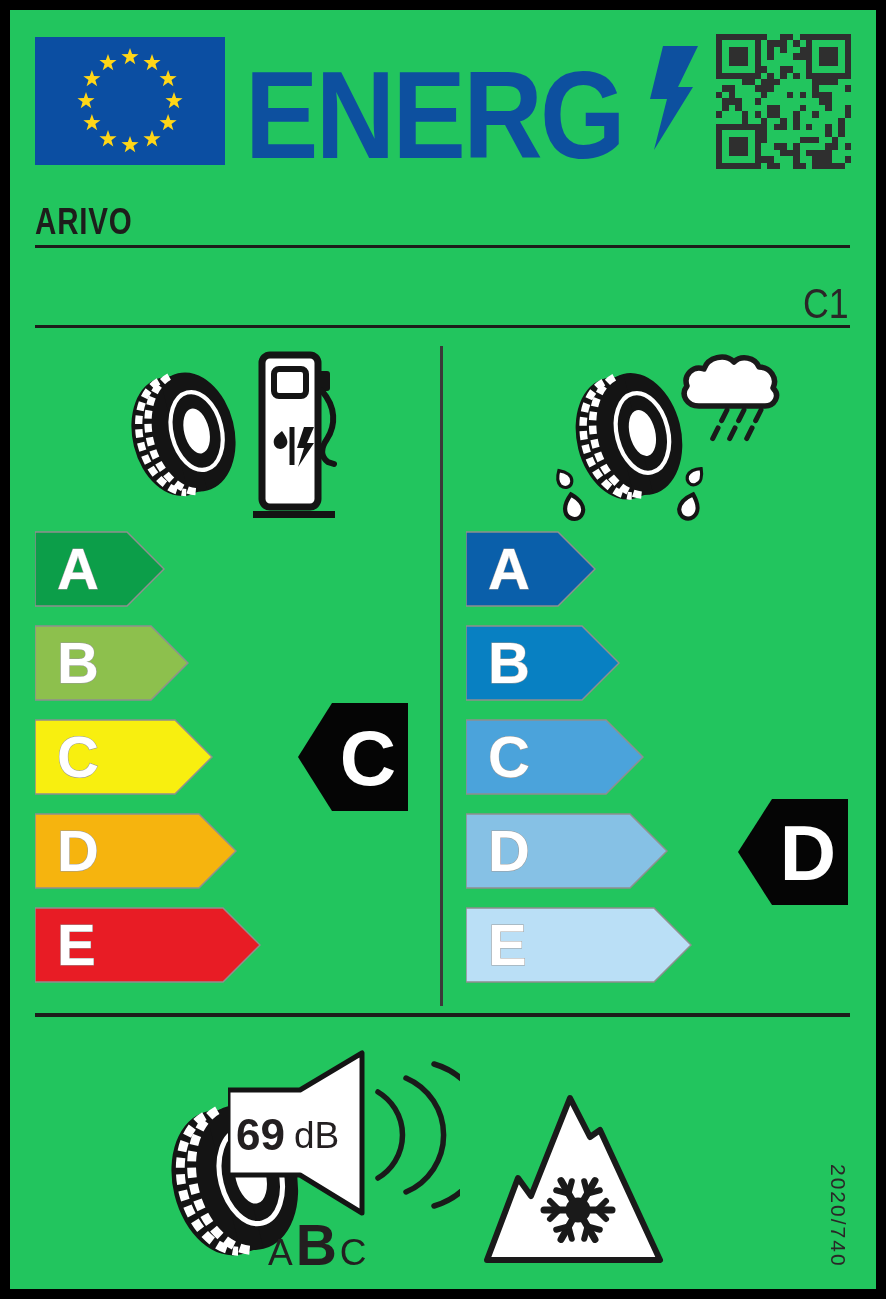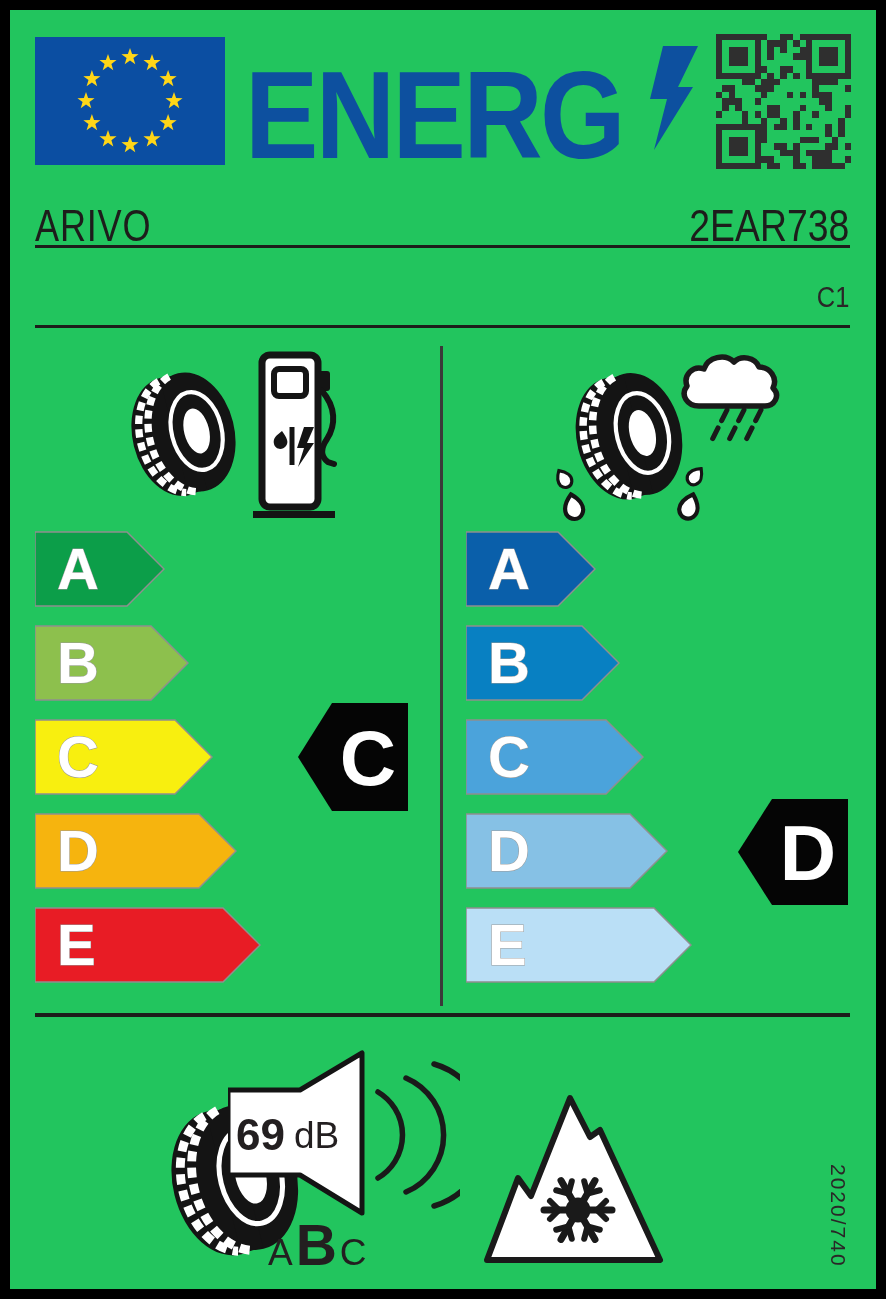--- a/index.html
+++ b/index.html
@@ -6,24 +6,24 @@
   #label{
     position:relative;width:886px;height:1299px;background:#22c55e;
     font-family:"Liberation Sans","DejaVu Sans",sans-serif;color:#231f20;
     overflow:hidden;
   }
   .abs{position:absolute;}
   .frame{position:absolute;inset:0;border:10px solid #000;pointer-events:none;z-index:50;}
   .rule{position:absolute;background:#1d1d1b;height:3px;}
   .cond{display:inline-block;transform:scaleX(.82);transform-origin:0 50%;white-space:nowrap;}
   .cond-r{display:inline-block;transform:scaleX(.85);transform-origin:100% 50%;white-space:nowrap;}
-  .brand{font-size:44px;font-weight:normal;letter-spacing:1px;color:#1d1d1b;}
+  .brand{font-size:36px;font-weight:bold;letter-spacing:1px;color:#1d1d1b;}
   .ident{font-size:44px;font-weight:400;color:#1d1d1b;}
   .dims{font-size:63px;font-weight:400;color:#2a2627;}
-  .tclass{font-size:30px;font-weight:400;color:#2a2627;}
+  .tclass{font-size:42px;font-weight:400;color:#2a2627;}
   .energ{
     font-size:125px;font-weight:bold;letter-spacing:-3px;color:#0d509f;
     transform:scaleX(.88);transform-origin:0 50%;line-height:1;white-space:nowrap;
   }
   .ribbon text{font-weight:bold;font-size:58px;fill:#fff;stroke:#9a9a9a;stroke-width:1;paint-order:stroke;}
   .blackarrow text{font-weight:bold;font-size:78px;fill:#fff;}
   .noise-69{font-weight:bold;font-size:44px;fill:#231f20;}
   .noise-db{font-size:37px;fill:#231f20;}
   .abc{display:flex;align-items:baseline;gap:3px;color:#231f20;}
   .abc .a,.abc .c{font-size:37px;}
@@ -289,21 +289,20 @@
       <rect x="12" y="20" width="1" height="1" fill="#2f2f2f"></rect>
       <rect x="13" y="20" width="1" height="1" fill="#2f2f2f"></rect>
       <rect x="15" y="20" width="1" height="1" fill="#2f2f2f"></rect>
       <rect x="16" y="20" width="1" height="1" fill="#2f2f2f"></rect>
       <rect x="17" y="20" width="1" height="1" fill="#2f2f2f"></rect>
       <rect x="18" y="20" width="1" height="1" fill="#2f2f2f"></rect>
       <rect x="19" y="20" width="1" height="1" fill="#2f2f2f"></rect>
     </svg>
 
   <div class="abs brand" style="left:35px;top:201px"><span class="cond">ARIVO</span></div>
-  <div class="abs ident" style="right:37px;top:201px"><span class="cond-r">2EAR738</span></div>
   <div class="rule" style="left:35px;top:245px;width:815px;height:2.5px"></div>
 
   <div class="abs tclass" style="right:37px;top:280px"><span class="cond-r">C1</span></div>
   <div class="rule" style="left:35px;top:325px;width:815px;height:2.5px"></div>
 
   <svg class="abs" style="left:122px;top:350px" width="125" height="168">
     <use href="#tire" width="125" height="168"></use>
   </svg>
 
   <svg class="abs" style="left:252px;top:347px" width="90" height="178">

